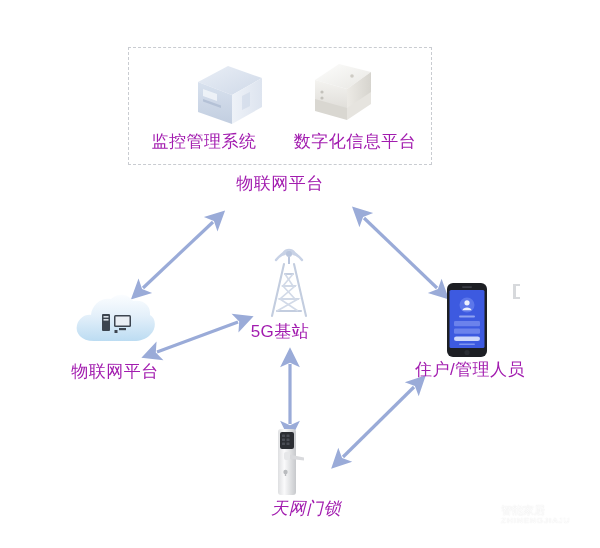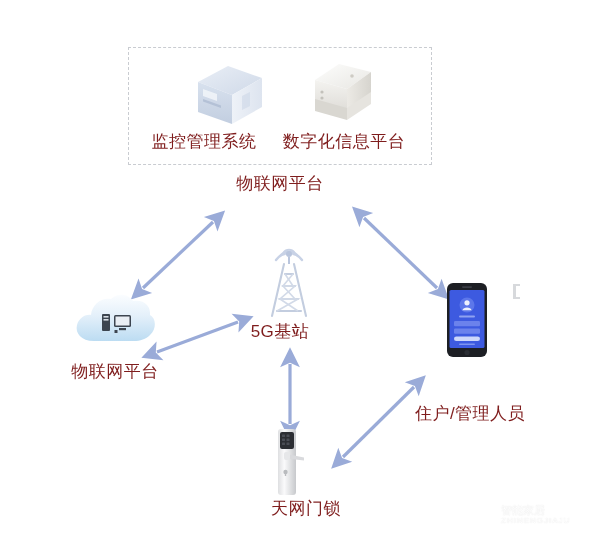--- a/index.html
+++ b/index.html
@@ -19,58 +19,58 @@
     position: absolute;
     left: 0; top: 0;
     width: 600px;
     height: 548px;
   }
   .node { position: absolute; }
   .label {
     position: absolute;
     text-align: center;
     white-space: nowrap;
-    color: #7f1d1d;
+    color: #a21caf;
     font-size: 17px;
     letter-spacing: 0.5px;
   }
 
   
   #cloud-box {
     position: absolute;
     left: 128px; top: 47px;
     width: 304px; height: 118px;
     border: 1px dashed #c9ccd1;
     box-sizing: border-box;
     background: transparent;
   }
   #cloud-box-caption {
     left: 128px; top: 172px; width: 304px;
   }
   #label-monitor { left: 128px; top: 130px; width: 152px; }
-  #label-digital { left: 268px; top: 130px; width: 152px; }
+  #label-digital { left: 279px; top: 130px; width: 152px; }
 
   
   .iso { position: absolute; }
 
   
   #iot-node  { left: 72px;  top: 288px; width: 86px; height: 60px; }
   #label-iot { left: 45px;  top: 360px; width: 140px; font-family: Liberation Mono, monospace; }
 
   
   #tower-node { left: 258px; top: 236px; width: 62px; height: 84px; }
   #label-5g   { left: 210px; top: 320px; width: 140px; }
 
   
   #phone-node  { left: 446px; top: 282px; width: 42px; height: 76px; }
-  #label-phone { left: 392px; top: 358px; width: 156px; margin-top: 44px; }
+  #label-phone { left: 392px; top: 358px; width: 156px; }
 
   
   #lock-node  { left: 274px; top: 428px; width: 32px; height: 68px; }
-  #label-lock { left: 240px; top: 497px; width: 132px; }
+  #label-lock { left: 240px; top: 497px; width: 132px; font-style: italic; }
 
   
   #bracket-artifact {
     position: absolute;
     left: 513px; top: 284px;
     width: 7px; height: 15px;
     border: 2px solid #d7d9dc;
     border-left-width: 3px;
     border-right: none;
     box-sizing: border-box;

